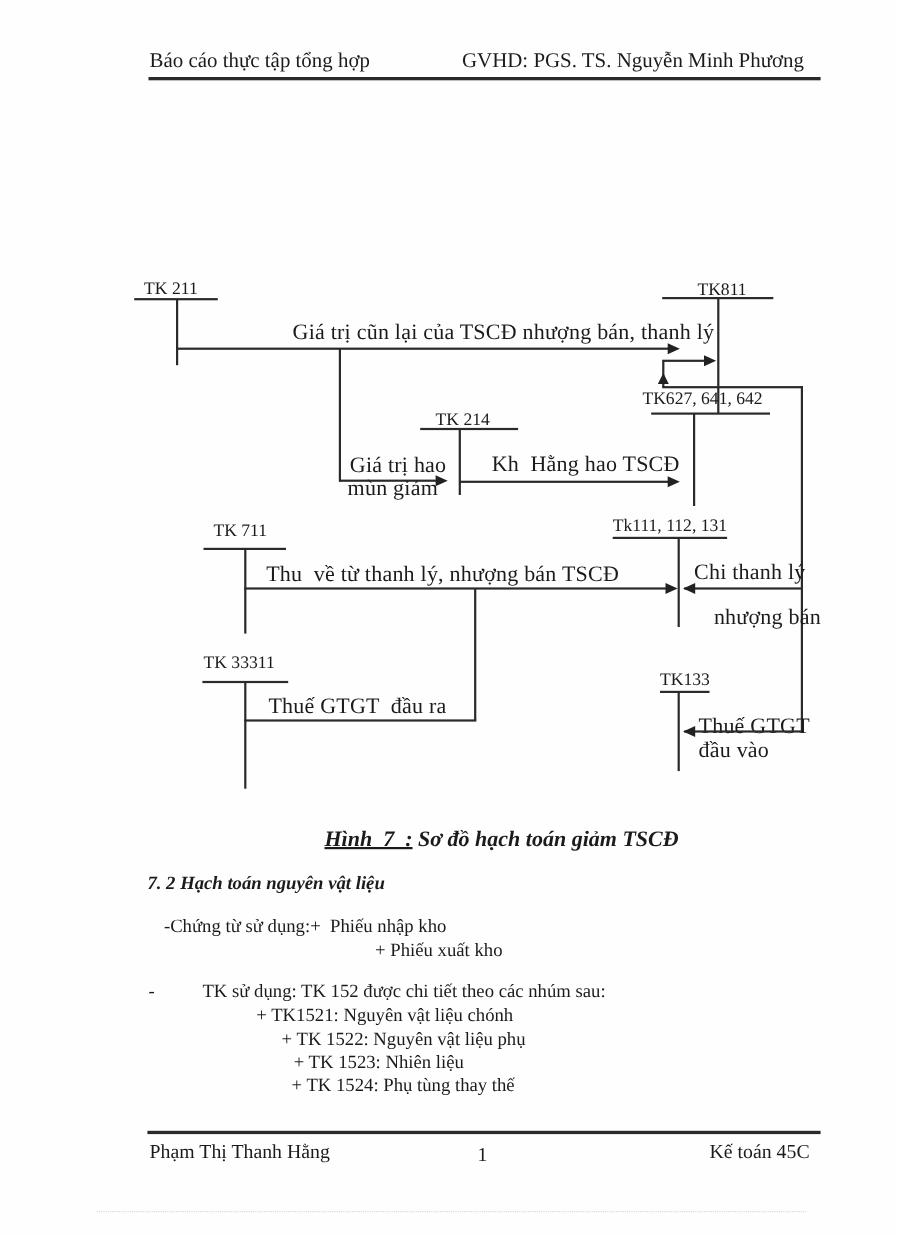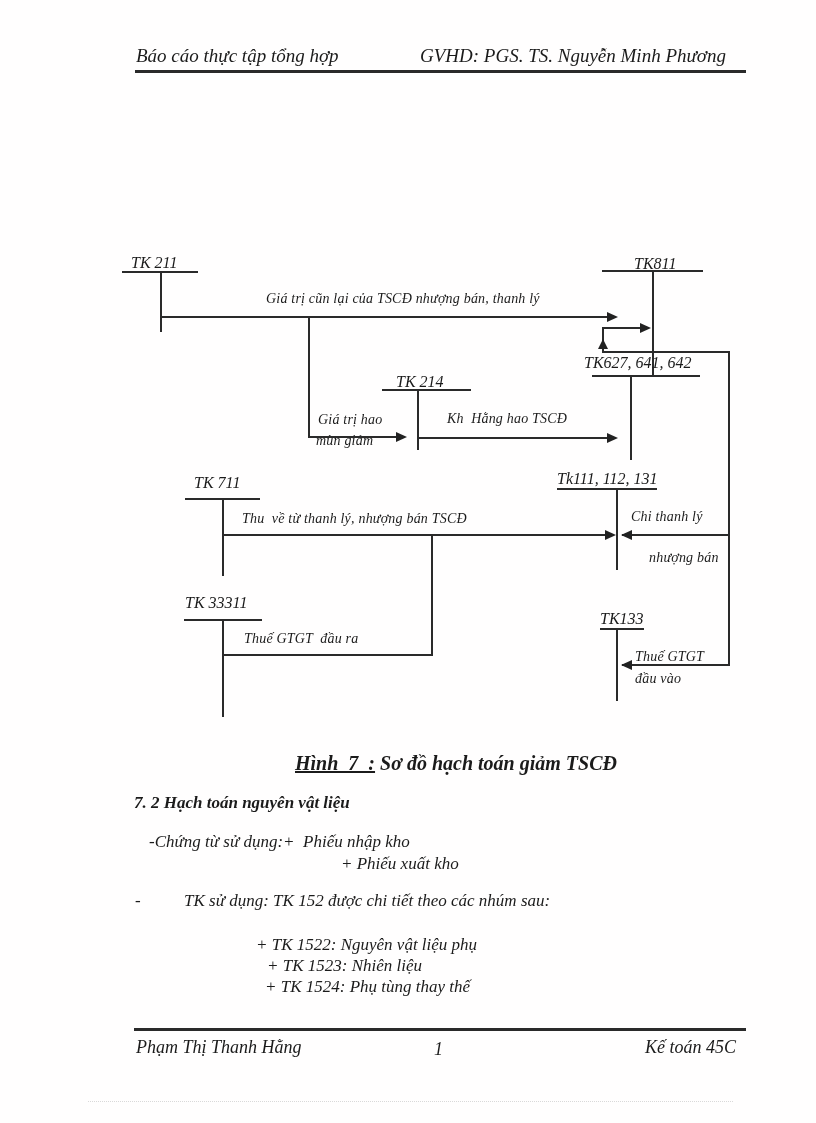--- a/index.html
+++ b/index.html
@@ -4,30 +4,30 @@
 <style>
   html,body{margin:0;padding:0;background:#ffffff;}
   .page{
     position:relative;
     width:816px;height:1123px;
     background:#fffefe;
     font-family:"Liberation Serif","DejaVu Serif",serif;
     color:#1b1b1b;
     overflow:hidden;
   }
-  .abs{position:absolute;white-space:pre;font-style:italic;}
+  .abs{position:absolute;white-space:pre;}
   
   .hl{position:absolute;height:2px;background:#2a2a2a;}
   .vl{position:absolute;width:2px;background:#2a2a2a;}
   
   .ar{position:absolute;width:0;height:0;border-top:5px solid transparent;border-bottom:5px solid transparent;border-left:11px solid #222;}
   .al{position:absolute;width:0;height:0;border-top:5px solid transparent;border-bottom:5px solid transparent;border-right:11px solid #222;}
   .au{position:absolute;width:0;height:0;border-left:5px solid transparent;border-right:5px solid transparent;border-bottom:10px solid #222;}
   .acct{font-size:16px;line-height:1.1;}
-  .flowlbl{font-size:14px;line-height:1.1;letter-spacing:.2px;}
+  .flowlbl{font-size:20px;line-height:1.1;letter-spacing:.2px;}
   .uline{border-bottom:2px solid #2a2a2a;padding-bottom:1px;}
   .hdr-txt{font-size:19px;}
   .body-txt{font-size:17px;line-height:1.15;}
   .bi{font-weight:bold;font-style:italic;}
   .ftr-txt{font-size:18px;}
   .faint{position:absolute;border-top:1px dotted #d9d9d9;}
 </style>
 </head>
 <body>
 
@@ -111,20 +111,21 @@
   <div class="abs bi" style="left:295px;top:752px;font-size:20px;"><span style="text-decoration:underline;">Hình  7  :</span><span> Sơ đồ hạch toán giảm TSCĐ</span></div>
 
   <div class="abs bi body-txt" style="left:134px;top:793px;">7. 2 Hạch toán nguyên vật liệu</div>
 
   <div class="abs body-txt" style="left:149px;top:832px;">-Chứng từ sử dụng:+  Phiếu nhập kho</div>
   <div class="abs body-txt" style="left:341px;top:854px;">+ Phiếu xuất kho</div>
 
   <div class="abs body-txt" style="left:135px;top:891px;">-</div>
   <div class="abs body-txt" style="left:184px;top:891px;">TK sử dụng: TK 152 được chi tiết theo các nhúm sau:</div>
 
+  <div class="abs body-txt" style="left:233px;top:913px;">+ TK1521: Nguyên vật liệu chónh</div>
   <div class="abs body-txt" style="left:256px;top:935px;">+ TK 1522: Nguyên vật liệu phụ</div>
   <div class="abs body-txt" style="left:267px;top:956px;">+ TK 1523: Nhiên liệu</div>
   <div class="abs body-txt" style="left:265px;top:977px;">+ TK 1524: Phụ tùng thay thế</div>
 
   <div class="hl" style="left:134px;top:1028px;width:612px;height:3px;"></div>
   <div class="abs ftr-txt" style="left:136px;top:1037px;">Phạm Thị Thanh Hằng</div>
   <div class="abs ftr-txt" style="left:434px;top:1039px;">1</div>
   <div class="abs ftr-txt" style="left:645px;top:1037px;">Kế toán 45C</div>
 
   <div class="faint" style="left:88px;top:1101px;width:645px;"></div>

